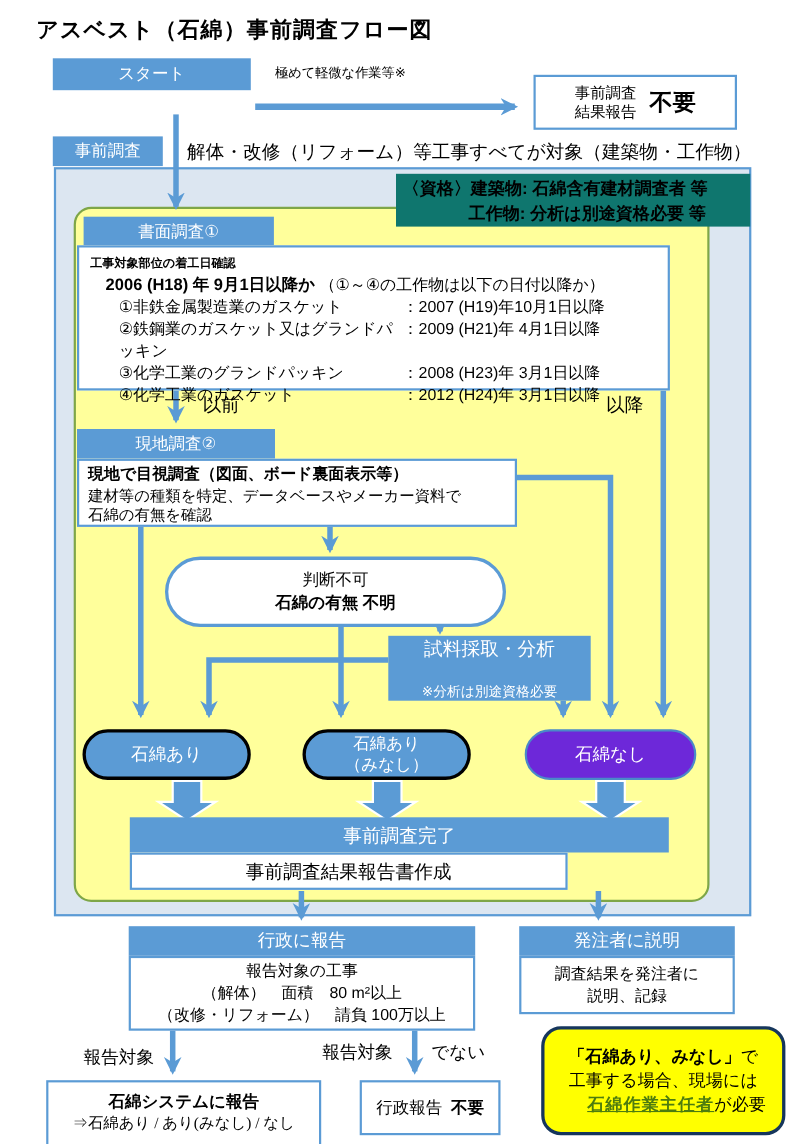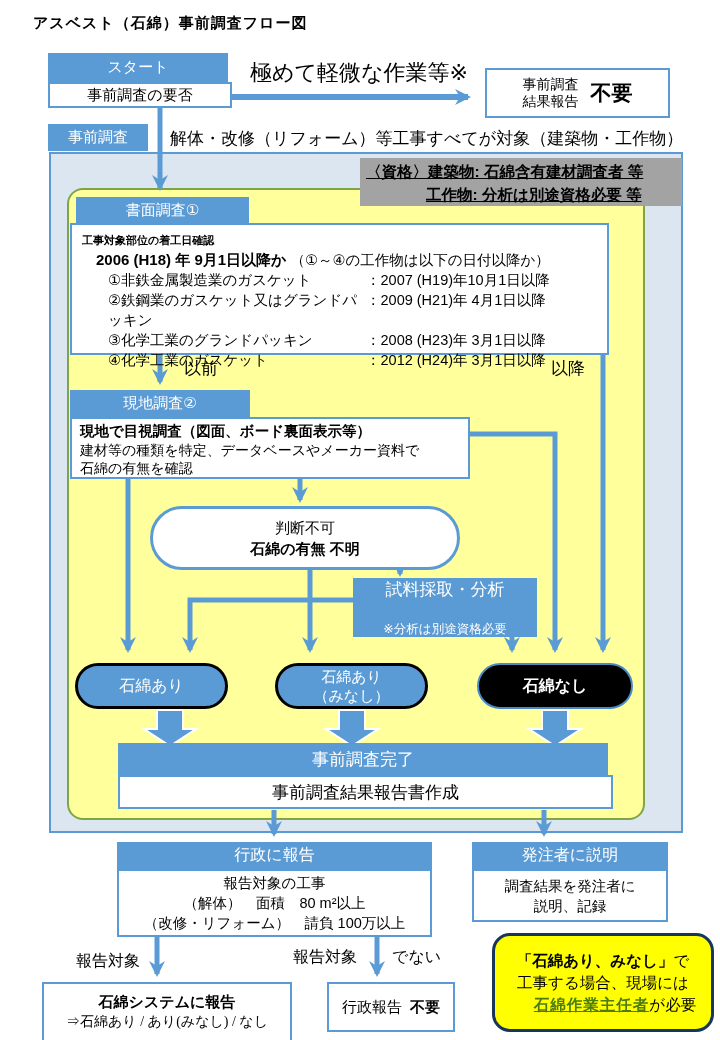--- a/index.html
+++ b/index.html
@@ -4,37 +4,37 @@
 <style>
   html,body{margin:0;padding:0;background:#ffffff;}
   body{font-family:"Liberation Sans","DejaVu Sans",sans-serif;color:#000;}
   #stage{position:relative;width:720px;height:1040px;background:#fff;overflow:hidden;}
   .abs{position:absolute;}
   .blue-head{background:#5b9bd5;color:#fff;display:flex;align-items:center;justify-content:center;}
   .white-box{background:#fff;border:2px solid #5b9bd5;box-sizing:border-box;}
   .center{display:flex;align-items:center;justify-content:center;text-align:center;}
   .col{display:flex;flex-direction:column;align-items:center;justify-content:center;text-align:center;}
   .bold{font-weight:bold;}
-  #title{left:33px;top:14px;font-size:15px;font-weight:bold;letter-spacing:1px;}
+  #title{left:33px;top:14px;font-size:20px;font-weight:bold;letter-spacing:1px;}
   
   #outer{left:49px;top:152px;width:634px;height:681px;background:#dce6f1;border:2px solid #5b9bd5;box-sizing:border-box;}
   #yellow{left:67px;top:188px;width:578px;height:632px;background:#ffff9b;border:2px solid #7ea648;border-radius:16px;box-sizing:border-box;}
   #svg-layer{left:0;top:0;width:720px;height:1040px;z-index:2;pointer-events:none;}
   .z3{z-index:3;}
   
   #start-head{left:48px;top:53px;width:180px;height:29px;font-size:15px;}
   #start-body{left:48px;top:82px;width:184px;height:26px;font-size:15px;}
-  #minor-label{left:250px;top:58px;width:230px;font-size:22px;}
+  #minor-label{left:250px;top:58px;width:230px;font-size:12px;}
   #result-box{left:485px;top:68px;width:185px;height:50px;display:flex;align-items:center;justify-content:center;gap:12px;}
   #result-box .small{font-size:14px;line-height:17px;text-align:left;}
   #result-box .big{font-size:21px;font-weight:bold;}
   #presurvey-tab{left:48px;top:124px;width:100px;height:27px;font-size:15px;}
   #scope-note{left:170px;top:127px;width:520px;font-size:17px;}
   
-  #qual-box{left:360px;top:158px;width:322px;height:48px;background:#a3a3a3;font-size:15.5px;font-weight:bold;line-height:23px;padding-top:2px;box-sizing:border-box;text-decoration:underline;}
+  #qual-box{left:360px;top:158px;width:322px;height:48px;background:#0f766e;font-size:15.5px;font-weight:bold;line-height:23px;padding-top:2px;box-sizing:border-box;}
   #qual-box .l1{padding-left:6px;}
   #qual-box .l2{padding-left:66px;}
   
   #doc-head{left:76px;top:197px;width:173px;height:26px;font-size:15px;}
   #doc-box{left:70px;top:223px;width:539px;height:132px;padding:5px 10px;font-size:14.5px;line-height:20px;}
   #doc-box .t1{font-weight:bold;font-size:11px;}
   #doc-box .t2{padding-left:14px;}
   #doc-box .t2 .b{font-weight:bold;font-size:15px;}
   .doc-row{display:flex;padding-left:26px;}
   .doc-row .lab{width:258px;}
@@ -47,24 +47,24 @@
   
   #undecided{left:150px;top:506px;width:310px;height:64px;background:#fff;border:3px solid #5b9bd5;border-radius:34px;box-sizing:border-box;font-size:15px;line-height:21px;}
   
   #sampling{left:353px;top:578px;width:184px;height:59px;background:#5b9bd5;color:#fff;gap:20px;}
   #sampling .t1{font-size:17px;}
   #sampling .t2{font-size:12.5px;}
   
   .pill{box-sizing:border-box;border-radius:23px;color:#fff;}
   #pill-ari{left:75px;top:663px;width:153px;height:46px;background:#5b9bd5;border:3px solid #000;font-size:16px;}
   #pill-minashi{left:275px;top:663px;width:153px;height:46px;background:#5b9bd5;border:3px solid #000;font-size:15px;line-height:19px;}
-  #pill-nashi{left:477px;top:663px;width:156px;height:46px;background:#000000;border:2px solid #4a89c8;font-size:16px;font-weight:bold;}
+  #pill-nashi{left:477px;top:663px;width:156px;height:46px;background:#6d28d9;border:2px solid #4a89c8;font-size:16px;}
   
   #complete-head{left:118px;top:743px;width:490px;height:32px;font-size:17px;}
-  #complete-body{left:118px;top:775px;width:495px;height:34px;font-size:17px;}
+  #complete-body{left:118px;top:775px;width:398px;height:34px;font-size:17px;}
   
   #admin-head{left:117px;top:842px;width:315px;height:27px;font-size:16px;}
   #admin-body{left:117px;top:869px;width:315px;height:68px;font-size:14.5px;line-height:20px;}
   #owner-head{left:472px;top:842px;width:196px;height:27px;font-size:16px;}
   #owner-body{left:472px;top:869px;width:196px;height:53px;font-size:14.5px;line-height:20px;}
   #target-label{left:76px;top:951px;font-size:16px;}
   #nottarget-label1{left:293px;top:947px;font-size:16px;}
   #nottarget-label2{left:392px;top:947px;font-size:16px;}
   #sys-box{left:42px;top:982px;width:250px;height:60px;font-size:14px;line-height:20px;font-family:Liberation Serif, serif;}
   #sys-box .t1{font-weight:bold;font-size:15px;}
@@ -110,23 +110,20 @@
     <g fill="#5b9bd5" stroke="#ffffff" stroke-width="2">
       <path d="M157,710 L183,710 L183,729 L196,729 L170,746 L144,729 L157,729 Z"></path>
       <path d="M339,710 L365,710 L365,729 L378,729 L352,746 L326,729 L339,729 Z"></path>
       <path d="M542,710 L568,710 L568,729 L581,729 L555,746 L529,729 L542,729 Z"></path>
     </g>
   </svg>
 
   <div id="start-head" class="abs blue-head z3">
     <span>スタート</span>
   </div>
-  <div id="start-body" class="abs white-box center z3">
-    <span>事前調査の要否</span>
-  </div>
   <div id="minor-label" class="abs z3">極めて軽微な作業等※</div>
   <div id="result-box" class="abs white-box z3">
     <div class="small">
       <div>事前調査</div>
       <div>結果報告</div>
     </div>
     <div class="big">不要</div>
   </div>
 
   <div id="presurvey-tab" class="abs blue-head z3">事前調査</div>

